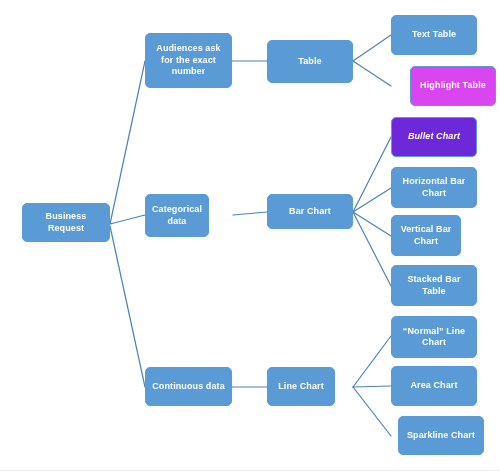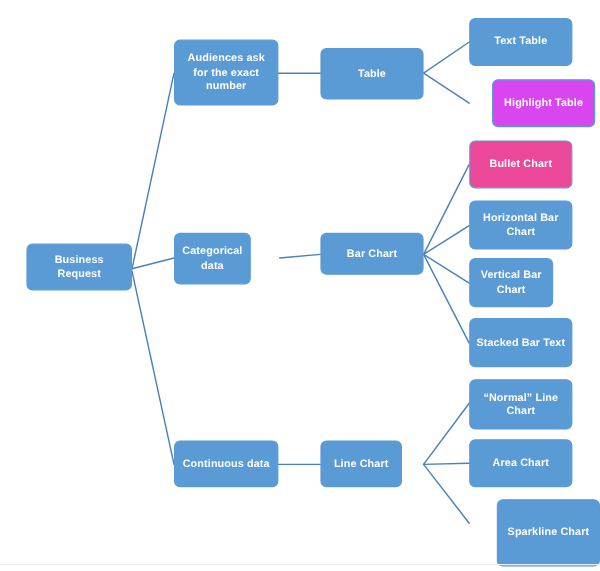--- a/index.html
+++ b/index.html
@@ -100,38 +100,38 @@
       </div>
       <div class="node" style="left: 267px; top: 367px; width: 68px; height: 39px; background: rgb(91, 155, 213); border-color: rgb(91, 155, 213);">
         <span>Line Chart</span>
       </div>
       <div class="node" style="left: 391px; top: 15px; width: 86px; height: 40px; background: rgb(91, 155, 213); border-color: rgb(91, 155, 213);">
         <span>Text Table</span>
       </div>
       <div class="node" style="left: 391px; top: 66px; width: 86px; height: 40px; background: #d946ef; border-color: rgb(91, 155, 213); margin-left: 19px;">
         <span>Highlight Table</span>
       </div>
-      <div class="node" style="left: 391px; top: 117px; width: 86px; height: 40px; background: #ec4899; border-color: rgb(91, 155, 213);">
+      <div class="node" style="left: 391px; top: 117px; width: 86px; height: 40px; background: #6d28d9; border-color: rgb(91, 155, 213); font-style: italic;">
         <span>Bullet Chart</span>
       </div>
       <div class="node" style="left: 391px; top: 167px; width: 86px; height: 41px; background: rgb(91, 155, 213); border-color: rgb(91, 155, 213);">
         <span>Horizontal Bar Chart</span>
       </div>
       <div class="node" style="left: 391px; top: 215px; width: 70px; height: 41px; background: rgb(91, 155, 213); border-color: rgb(91, 155, 213);">
         <span>Vertical Bar Chart</span>
       </div>
       <div class="node" style="left: 391px; top: 265px; width: 86px; height: 41px; background: rgb(91, 155, 213); border-color: rgb(91, 155, 213);">
-        <span>Stacked Bar Text</span>
+        <span>Stacked Bar Table</span>
       </div>
       <div class="node" style="left: 391px; top: 316px; width: 86px; height: 42px; background: rgb(91, 155, 213); border-color: rgb(91, 155, 213);">
         <span>“Normal” Line Chart</span>
       </div>
       <div class="node" style="left: 391px; top: 366px; width: 86px; height: 40px; background: rgb(91, 155, 213); border-color: rgb(91, 155, 213);">
         <span>Area Chart</span>
       </div>
-      <div class="node" style="left: 414px; top: 416px; width: 86px; height: 56px; background: rgb(91, 155, 213); border-color: rgb(91, 155, 213);">
+      <div class="node" style="left: 398px; top: 416px; width: 86px; height: 39px; background: rgb(91, 155, 213); border-color: rgb(91, 155, 213);">
         <span>Sparkline Chart</span>
       </div>
     </div>
 
   <div class="baseline-rule" style="top: 470px;"></div>
 
 </div>
 
 </body></html>

